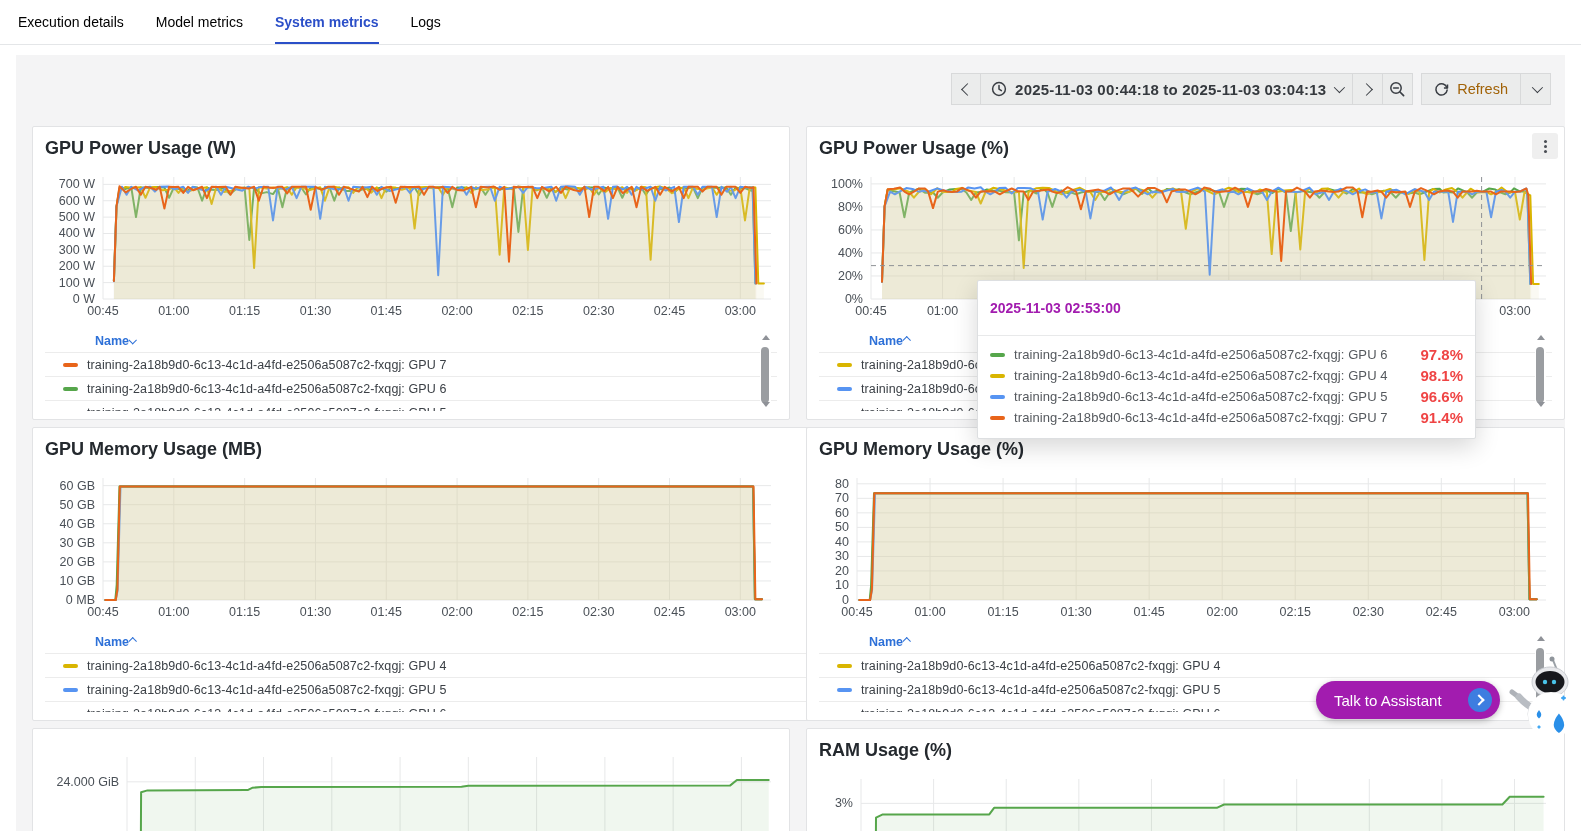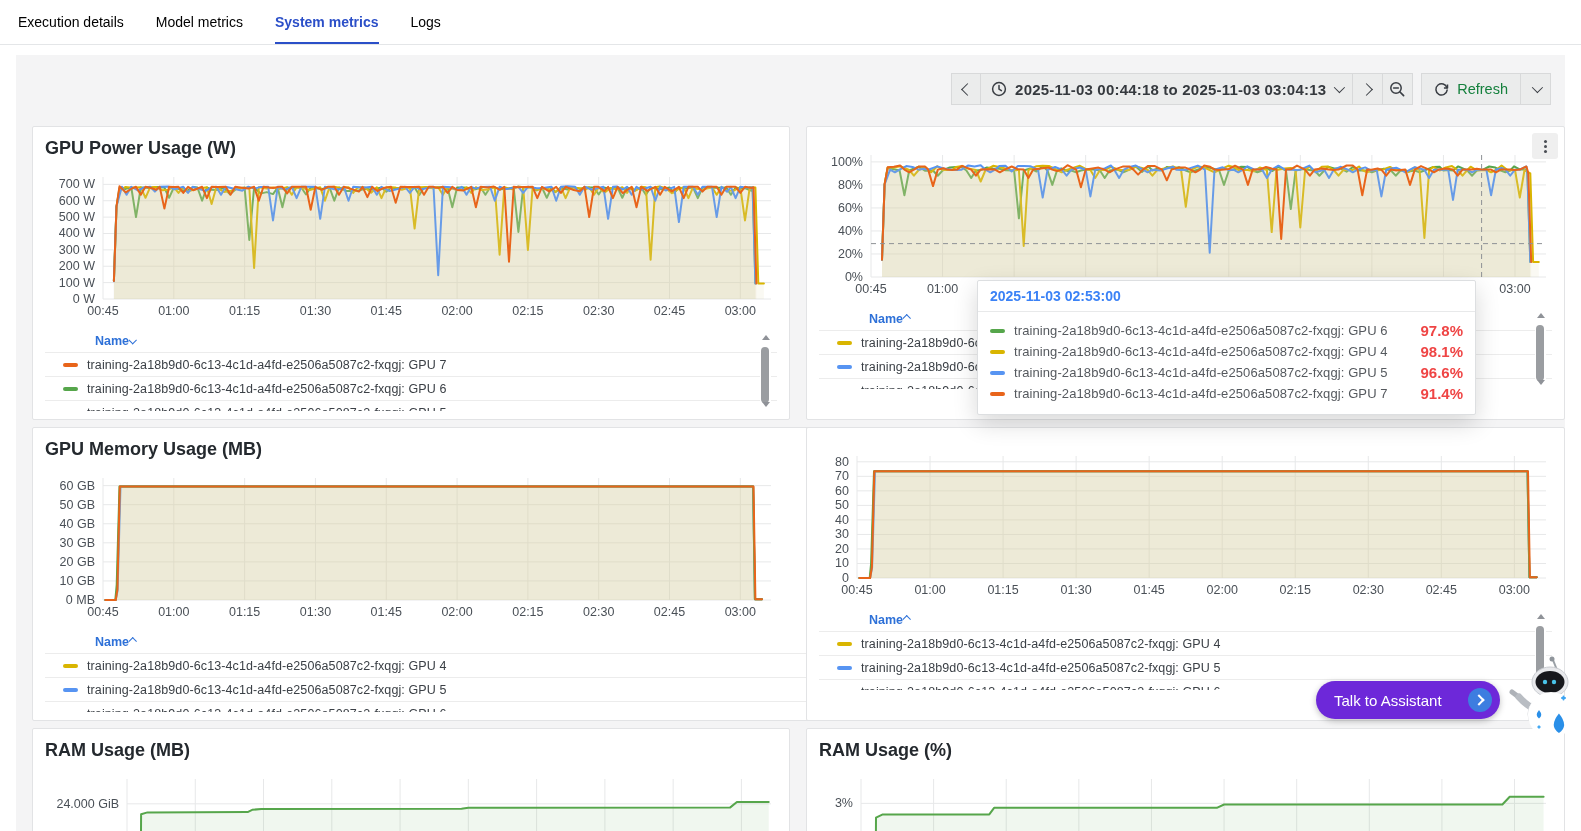--- a/index.html
+++ b/index.html
@@ -10,21 +10,21 @@
           padding-left:18px;gap:32px}
   .tab{display:flex;align-items:center;font-size:14px;color:#000000;cursor:pointer;position:relative;white-space:nowrap}
   .tab.active{color:#2b4fc8;font-weight:700}
   .tab.active::after{content:"";position:absolute;left:0;right:0;bottom:0;height:2px;background:#2b4fc8}
   
   .container{position:absolute;left:16px;top:55px;width:1549px;bottom:0;background:#f4f4f5}
   
   .toolbar{position:absolute;top:73px;right:30px;display:flex;gap:8px;z-index:5}
   .btn-group{display:flex}
   .tbtn{background:#ebecec;border:1px solid #d8d9da;height:32px;box-sizing:border-box;display:flex;
-        align-items:center;justify-content:center;color:#15803d;cursor:pointer}
+        align-items:center;justify-content:center;color:#a16207;cursor:pointer}
   .btn-group .tbtn+.tbtn{border-left:none}
   .tbtn.sq{width:30px}
   .tbtn.time{padding:0 10px;gap:8px;font-size:15px;font-weight:700;color:#35393e;letter-spacing:.2px}
   .tbtn.refresh{padding:0 12px;gap:8px;font-size:14.5px;font-weight:500}
   .chev{width:8px;height:8px;border-right:1.8px solid #3a3e44;border-bottom:1.8px solid #3a3e44;display:inline-block}
   .chev.left{transform:rotate(135deg);margin-left:3px}
   .chev.right{transform:rotate(-45deg);margin-right:3px}
   .chev.down{transform:rotate(45deg) translateY(-2px);width:7px;height:7px}
   
   .panel{position:absolute;background:#fff;border:1px solid #e2e3e5;border-radius:2px;
@@ -45,27 +45,27 @@
   .lchip{width:15px;height:4px;border-radius:2px;flex:none}
   .llabel{font-size:12.5px;color:#3b4046;letter-spacing:.1px;white-space:nowrap}
   .vscroll{position:absolute;top:2px;right:6px;bottom:2px;width:11px;background:#fff}
   .varr{position:absolute;left:2px;width:0;height:0;border-left:4px solid transparent;border-right:4px solid transparent;cursor:pointer}
   .varr.up{top:2px;border-bottom:5px solid #8f9298}
   .varr.down{bottom:2px;border-top:5px solid #8f9298}
   .vthumb{position:absolute;left:1px;top:14px;width:8px;height:56px;border-radius:4px;background:#9a9da1;cursor:pointer}
   
   .gtooltip{position:absolute;background:#fff;border:1px solid #dddfe1;box-shadow:0 8px 24px rgba(0,0,0,.16);
             z-index:40;border-radius:2px;width:497px}
-  .gtooltip .thead{font-size:14px;font-weight:700;color:#3b82f6;padding:7px 12px;border-bottom:1px solid #e8e9ea}
+  .gtooltip .thead{font-size:14px;font-weight:700;color:#a21caf;padding:19px 12px;border-bottom:1px solid #e8e9ea}
   .gtooltip .trows{padding:8px 12px 10px}
   .trow{display:flex;align-items:center;gap:9px;height:21px}
   .trow .llabel{color:#55595e;font-size:13px}
   .trow .tval{margin-left:auto;font-weight:700;font-size:15px;color:#ef4444}
   
-  .fab{position:absolute;left:1316px;top:681px;height:38px;border-radius:19px;background:#6d28d9;color:#fff;
+  .fab{position:absolute;left:1316px;top:681px;height:38px;border-radius:19px;background:#a21caf;color:#fff;
        display:flex;align-items:center;gap:26px;padding:0 8px 0 18px;font-size:15px;z-index:60;cursor:pointer;
        box-shadow:0 2px 6px rgba(0,0,0,.25)}
   .fab .fchev{width:24px;height:24px;border-radius:50%;background:#3d7de0;display:flex;align-items:center;justify-content:center}
   .fab .fchev i{width:6px;height:6px;border-right:2px solid #fff;border-top:2px solid #fff;transform:rotate(45deg);margin-right:2px}
   .robot{position:absolute;left:1498px;top:652px;z-index:55}
 </style>
 </head>
 <body>
 
 <div class="tabbar" id="tabbar">
@@ -182,20 +182,21 @@
           <span class="llabel">training-2a18b9d0-6c13-4c1d-a4fd-e2506a5087c2-fxqgj: GPU 5</span>
         </div>
         <div class="vscroll">
           <i class="varr up"></i>
           <i class="vthumb"></i>
           <i class="varr down"></i>
         </div>
       </div>
     </div>
     <div class="panel" style="left: 806px; top: 126px; width: 759px; height: 294px;">
+      <div class="ptitle">GPU Power Usage (%)</div>
       <div class="kebab">
         <span></span>
       </div>
       <div class="chartwrap"><svg width="735" height="150">
           <line x1="52" y1="128" x2="727" y2="128" stroke="#e7e8e9" stroke-width="1"></line>
           <text x="44" y="132" text-anchor="end" font-size="12.5" fill="#4a5057">0%</text>
           <line x1="52" y1="104.9811320754717" x2="727" y2="104.9811320754717" stroke="#e7e8e9" stroke-width="1"></line>
           <text x="44" y="108.9811320754717" text-anchor="end" font-size="12.5" fill="#4a5057">20%</text>
           <line x1="52" y1="81.9622641509434" x2="727" y2="81.9622641509434" stroke="#e7e8e9" stroke-width="1"></line>
           <text x="44" y="85.9622641509434" text-anchor="end" font-size="12.5" fill="#4a5057">40%</text>
@@ -349,20 +350,21 @@
           <span class="llabel">training-2a18b9d0-6c13-4c1d-a4fd-e2506a5087c2-fxqgj: GPU 6</span>
         </div>
         <div class="vscroll">
           <i class="varr up"></i>
           <i class="vthumb"></i>
           <i class="varr down"></i>
         </div>
       </div>
     </div>
     <div class="panel" style="left: 806px; top: 427px; width: 759px; height: 294px;">
+      <div class="ptitle">GPU Memory Usage (%)</div>
       <div class="chartwrap"><svg width="735" height="150">
           <line x1="38" y1="128" x2="727" y2="128" stroke="#e7e8e9" stroke-width="1"></line>
           <text x="30" y="132" text-anchor="end" font-size="12.5" fill="#4a5057">0</text>
           <line x1="38" y1="113.47619047619047" x2="727" y2="113.47619047619047" stroke="#e7e8e9" stroke-width="1"></line>
           <text x="30" y="117.47619047619047" text-anchor="end" font-size="12.5" fill="#4a5057">10</text>
           <line x1="38" y1="98.95238095238095" x2="727" y2="98.95238095238095" stroke="#e7e8e9" stroke-width="1"></line>
           <text x="30" y="102.95238095238095" text-anchor="end" font-size="12.5" fill="#4a5057">20</text>
           <line x1="38" y1="84.42857142857142" x2="727" y2="84.42857142857142" stroke="#e7e8e9" stroke-width="1"></line>
           <text x="30" y="88.42857142857142" text-anchor="end" font-size="12.5" fill="#4a5057">30</text>
           <line x1="38" y1="69.9047619047619" x2="727" y2="69.9047619047619" stroke="#e7e8e9" stroke-width="1"></line>
@@ -422,21 +424,20 @@
           <span class="llabel">training-2a18b9d0-6c13-4c1d-a4fd-e2506a5087c2-fxqgj: GPU 6</span>
         </div>
         <div class="vscroll">
           <i class="varr up"></i>
           <i class="vthumb"></i>
           <i class="varr down"></i>
         </div>
       </div>
     </div>
     <div class="panel" style="left: 32px; top: 728px; width: 758px; height: 294px;">
-      <div class="ptitle">RAM Usage (MB)</div>
       <div class="chartwrap"><svg width="734" height="246">
           <line x1="82" y1="30.835443037974695" x2="726" y2="30.835443037974695" stroke="#e7e8e9" stroke-width="1"></line>
           <text x="74" y="34.8354430379747" text-anchor="end" font-size="12.5" fill="#4a5057">24.000 GiB</text>
           <line x1="82" y1="6" x2="82" y2="224" stroke="#e7e8e9" stroke-width="1"></line>
           <text x="82" y="240" text-anchor="middle" font-size="12.5" fill="#4a5057">00:45</text>
           <line x1="150.26855123674912" y1="6" x2="150.26855123674912" y2="224" stroke="#e7e8e9" stroke-width="1"></line>
           <text x="150.26855123674912" y="240" text-anchor="middle" font-size="12.5" fill="#4a5057">01:00</text>
           <line x1="218.53710247349824" y1="6" x2="218.53710247349824" y2="224" stroke="#e7e8e9" stroke-width="1"></line>
           <text x="218.53710247349824" y="240" text-anchor="middle" font-size="12.5" fill="#4a5057">01:15</text>
           <line x1="286.8056537102473" y1="6" x2="286.8056537102473" y2="224" stroke="#e7e8e9" stroke-width="1"></line>

